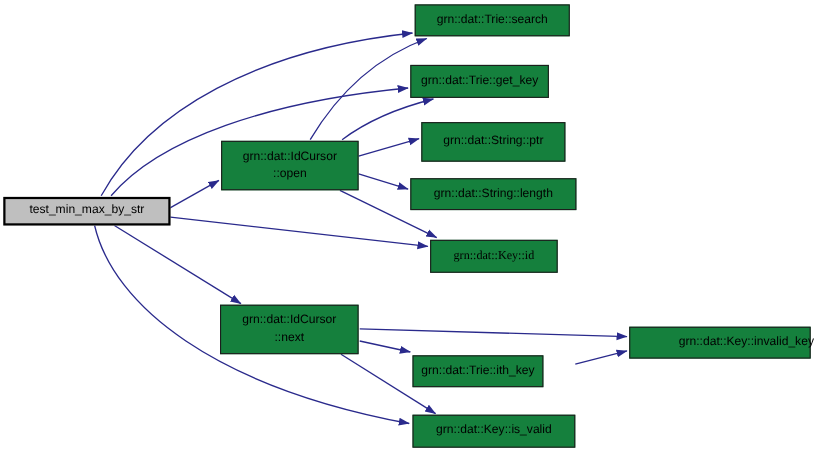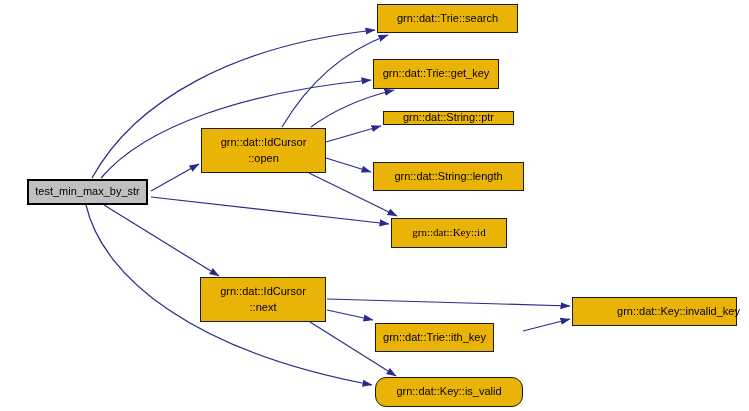--- a/index.html
+++ b/index.html
@@ -17,21 +17,21 @@
     width: 749px; height: 411px;
   }
   .edge-layer path.edge {
     fill: none;
     stroke: #2a2a8c;
     stroke-width: 1.2px;
   }
   .node {
     position: absolute;
     box-sizing: border-box;
-    background: #eab308;
+    background: #15803d;
     border: 1.5px solid #1d1d1d;
     color: #000000;
     font-size: 11px;
     line-height: 1.45;
     display: flex;
     align-items: center;
     justify-content: center;
     text-align: center;
     cursor: pointer;
   }
@@ -63,21 +63,21 @@
     <path class="edge" d="M 311,127 C 331,112 358,99 394,90" marker-end="url(#arrow)"></path>
     <path class="edge" d="M 326,142 L 381,126" marker-end="url(#arrow)"></path>
     <path class="edge" d="M 326,158 L 371,172" marker-end="url(#arrow)"></path>
     <path class="edge" d="M 309,173 L 397,216" marker-end="url(#arrow)"></path>
     <path class="edge" d="M 327,299 L 570,306" marker-end="url(#arrow)"></path>
     <path class="edge" d="M 327,310 L 373,320" marker-end="url(#arrow)"></path>
     <path class="edge" d="M 310,322 L 396,376" marker-end="url(#arrow)"></path>
     <path class="edge" d="M 523,331 L 570,319" marker-end="url(#arrow)"></path>
   </svg>
 
-  <div class="node focus" style="left:3px; top:179px; width:121px; height:26px;margin-left:24px;">
+  <div class="node focus" style="left:3px; top:179px; width:152px; height:26px;">
     <span class="node-label">test_min_max_by_str</span>
   </div>
 
   <div class="node" style="left:201px; top:128px; width:125px; height:45px;">
     <span class="node-label">grn::dat::IdCursor
 ::open</span>
   </div>
 
   <div class="node" style="left:200px; top:277px; width:126px; height:45px;">
     <span class="node-label">grn::dat::IdCursor
@@ -85,37 +85,37 @@
   </div>
 
   <div class="node" style="left:377px; top:4px; width:141px; height:29px;">
     <span class="node-label">grn::dat::Trie::search</span>
   </div>
 
   <div class="node" style="left:373px; top:59px; width:126px; height:30px;">
     <span class="node-label">grn::dat::Trie::get_key</span>
   </div>
 
-  <div class="node" style="left:383px; top:111px; width:131px; height:14px;">
+  <div class="node" style="left:383px; top:111px; width:131px; height:36px;">
     <span class="node-label">grn::dat::String::ptr</span>
   </div>
 
   <div class="node" style="left:373px; top:162px; width:151px; height:29px;">
     <span class="node-label">grn::dat::String::length</span>
   </div>
 
   <div class="node" style="left:391px; top:218px; width:116px; height:30px;font-family:Liberation Serif, serif;">
     <span class="node-label">grn::dat::Key::id</span>
   </div>
 
   <div class="node" style="left:572px; top:297px; width:165px; height:29px;padding-left:48px;">
     <span class="node-label">grn::dat::Key::invalid_key</span>
   </div>
 
   <div class="node" style="left:375px; top:323px; width:119px; height:29px;">
     <span class="node-label">grn::dat::Trie::ith_key</span>
   </div>
 
-  <div class="node" style="left:375px; top:377px; width:148px; height:30px;border-radius:11px;">
+  <div class="node" style="left:375px; top:377px; width:148px; height:30px;">
     <span class="node-label">grn::dat::Key::is_valid</span>
   </div>
 
 </div>
 
 </body></html>

